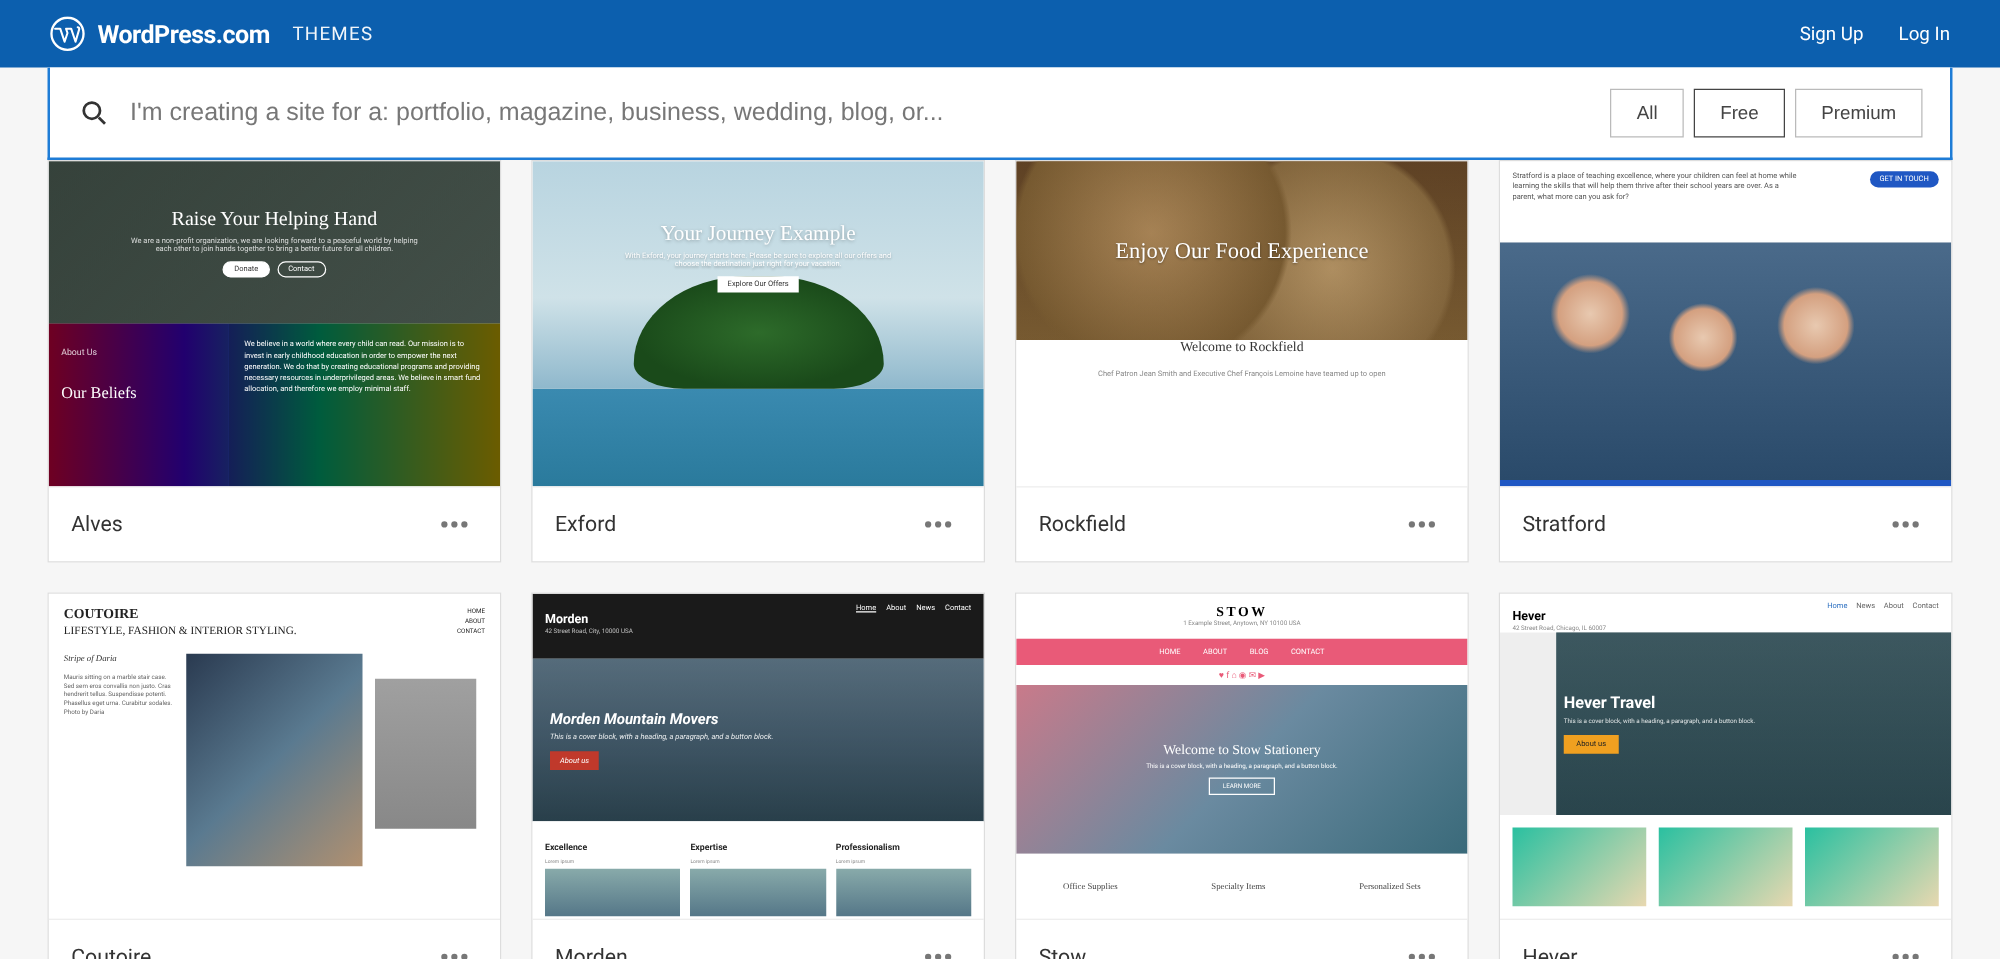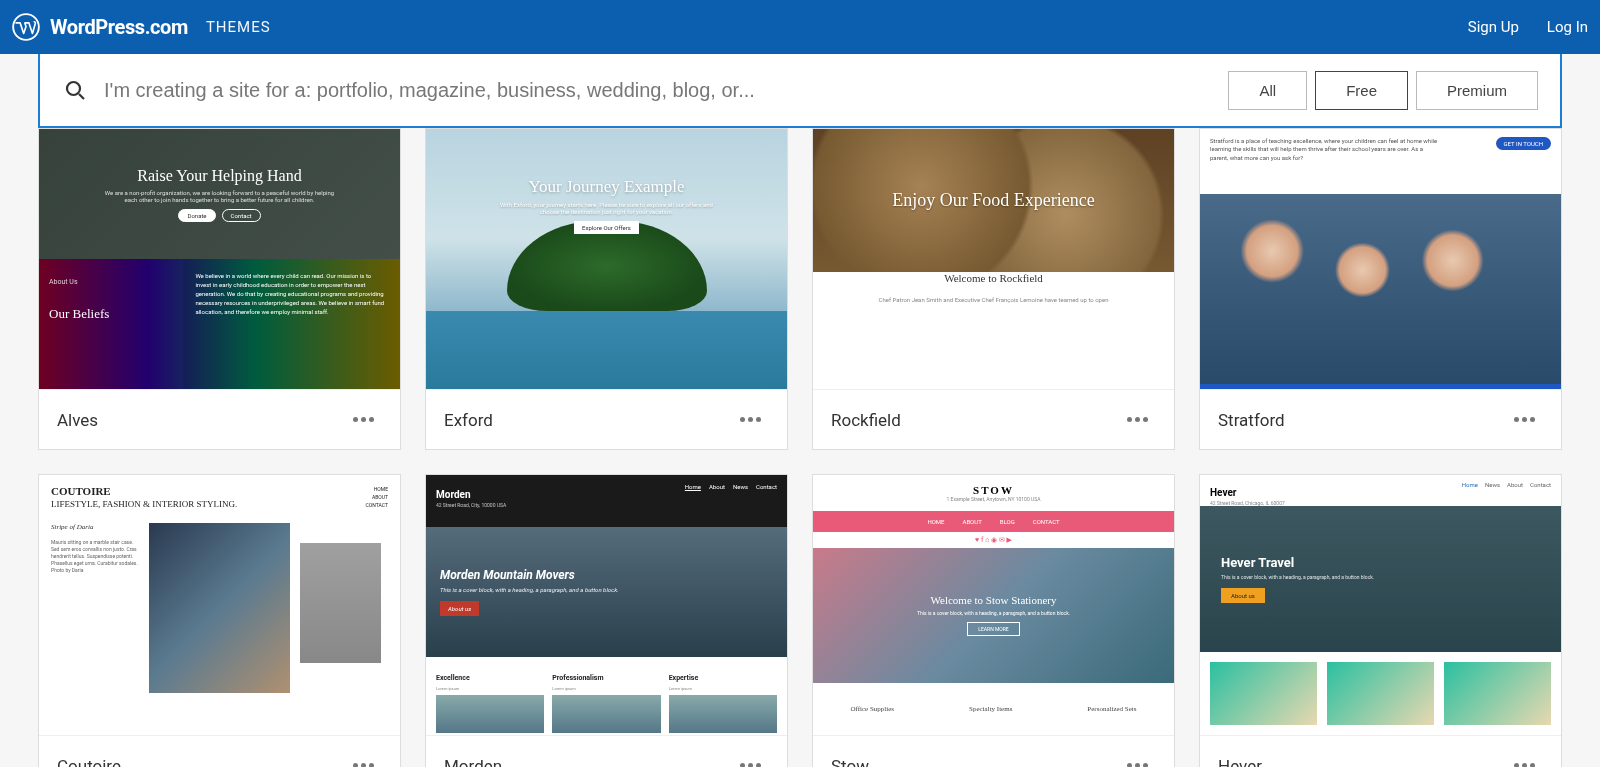--- a/index.html
+++ b/index.html
@@ -1,29 +1,29 @@
 <!DOCTYPE html>
 <html><head>
 <meta charset="utf-8">
 <style>
   * { box-sizing: border-box; margin: 0; padding: 0; }
   body { font-family: -apple-system, BlinkMacSystemFont, "Segoe UI", Roboto, sans-serif; background: #f6f6f6; width: 1600px; }
-  .header { background: #0c5fae; height: 54px; display: flex; align-items: center; padding: 0 12px; color: #fff; }
+  .header { background: #0c5fae; height: 54px; display: flex; align-items: center; padding: 0 40px; color: #fff; }
   .logo-wrap { display: flex; align-items: center; gap: 10px; }
   .logo-icon { width: 28px; height: 28px; }
   .brand { font-size: 20px; font-weight: 700; letter-spacing: -0.02em; }
   .subtitle { font-size: 15px; font-weight: 400; margin-left: 8px; letter-spacing: 1px; opacity: 0.95; }
   .header-spacer { flex: 1; }
   .auth-link { color: #fff; font-size: 15px; margin-left: 28px; text-decoration: none; cursor: pointer; }
   .search-row { margin: 0 38px; background: #fff; height: 74px; display: flex; align-items: center; padding: 0 22px; border-bottom: 2px solid #1e7cd6; border-left: 2px solid #1e7cd6; border-right: 2px solid #1e7cd6; }
   .search-icon-wrap { width: 26px; height: 26px; display: flex; align-items: center; justify-content: center; }
   .search-input { flex: 1; border: none; outline: none; font-size: 20px; color: #444; margin-left: 16px; }
   .search-input::placeholder { color: #777; }
   .filters { display: flex; gap: 8px; }
-  .filter-btn { border: 1px solid #bababa; background: #fff; color: #444; font-size: 15px; padding: 10px 30px; cursor: pointer; }
+  .filter-btn { border: 1px solid #bababa; background: #fff; color: #444; font-size: 15px; padding: 10px 20px; cursor: pointer; }
   .filter-btn.active { border-color: #444; }
   .grid { display: grid; grid-template-columns: repeat(4, 1fr); gap: 24px; padding: 0 38px 24px 38px; margin-top: 0; }
   .card { border: 1px solid #ddd; background: #fff; display: flex; flex-direction: column; }
   .preview { height: 260px; background: #eee; position: relative; overflow: hidden; }
   .card-footer { display: flex; align-items: center; justify-content: space-between; padding: 0 18px; height: 60px; border-top: 1px solid #eee; }
   .theme-name { font-size: 17px; color: #333; }
   .more-icon { display: flex; gap: 3px; cursor: pointer; padding: 8px; }
   .more-icon span { width: 5px; height: 5px; border-radius: 50%; background: #777; }
 
   
@@ -111,21 +111,21 @@
   .pv-stow .hero p{ font-size:5px; margin-top:4px;}
   .pv-stow .hero .btn{ border:1px solid #fff; font-size:5px; padding:3px 10px; margin-top:6px;}
   .pv-stow .foot{ height:20%; background:#fff; display:flex; justify-content:space-around; align-items:center; font-family:Georgia,serif; font-size:7px; color:#444;}
 
   
   .pv-hever .nav{ height:12%; background:#fff; display:flex; justify-content:space-between; align-items:flex-start; padding:6px 10px;}
   .pv-hever .nav b{ font-size:10px;}
   .pv-hever .nav small{ font-size:5px; color:#888; display:block;}
   .pv-hever .nav .links{ font-size:6px; display:flex; gap:7px; color:#666;}
   .pv-hever .nav .links span:first-child{ color:#2a6ec0;}
-  .pv-hever .hero{ height:56%; background:linear-gradient(rgba(40,60,70,.4),rgba(40,60,70,.4)),linear-gradient(#4a6a70,#2a4a50); display:flex; flex-direction:column; justify-content:center; padding-left:21px; color:#fff;}
+  .pv-hever .hero{ height:56%; background:linear-gradient(rgba(40,60,70,.4),rgba(40,60,70,.4)),linear-gradient(#4a6a70,#2a4a50); display:flex; flex-direction:column; justify-content:center; padding-left:6px; color:#fff;margin-left:45px;}
   .pv-hever .hero h5{ font-size:13px;}
   .pv-hever .hero p{ font-size:5px; margin-top:4px; opacity:.85;}
   .pv-hever .hero .btn{ background:#f0a020; color:#222; font-size:6px; padding:4px 10px; margin-top:8px; align-self:flex-start;}
   .pv-hever .gal{ height:32%; background:#fff; display:flex; gap:10px; padding:10px;}
   .pv-hever .gal div{ flex:1; background:linear-gradient(135deg,#2ac0a0,#e8d8b0);}
 </style>
 </head>
 <body>
 
 <div class="header">
@@ -300,22 +300,22 @@
             <span>Contact</span>
           </div>
         </div>
         <div class="hero">
           <h5>Morden Mountain Movers</h5>
           <p>This is a cover block, with a heading, a paragraph, and a button block.</p>
           <div class="btn">About us</div>
         </div>
         <div class="cols">
           <div class="col"><b>Excellence</b><p>Lorem ipsum</p><div class="thumb"></div></div>
+          <div class="col"><b>Expertise</b><p>Lorem ipsum</p><div class="thumb"></div></div>
           <div class="col"><b>Professionalism</b><p>Lorem ipsum</p><div class="thumb"></div></div>
-          <div class="col"><b>Expertise</b><p>Lorem ipsum</p><div class="thumb"></div></div>
         </div>
       </div>
     </div>
     <div class="card-footer">
       <span class="theme-name">Morden</span>
       <div class="more-icon">
           <span></span>
           <span></span>
           <span></span>
         </div>

